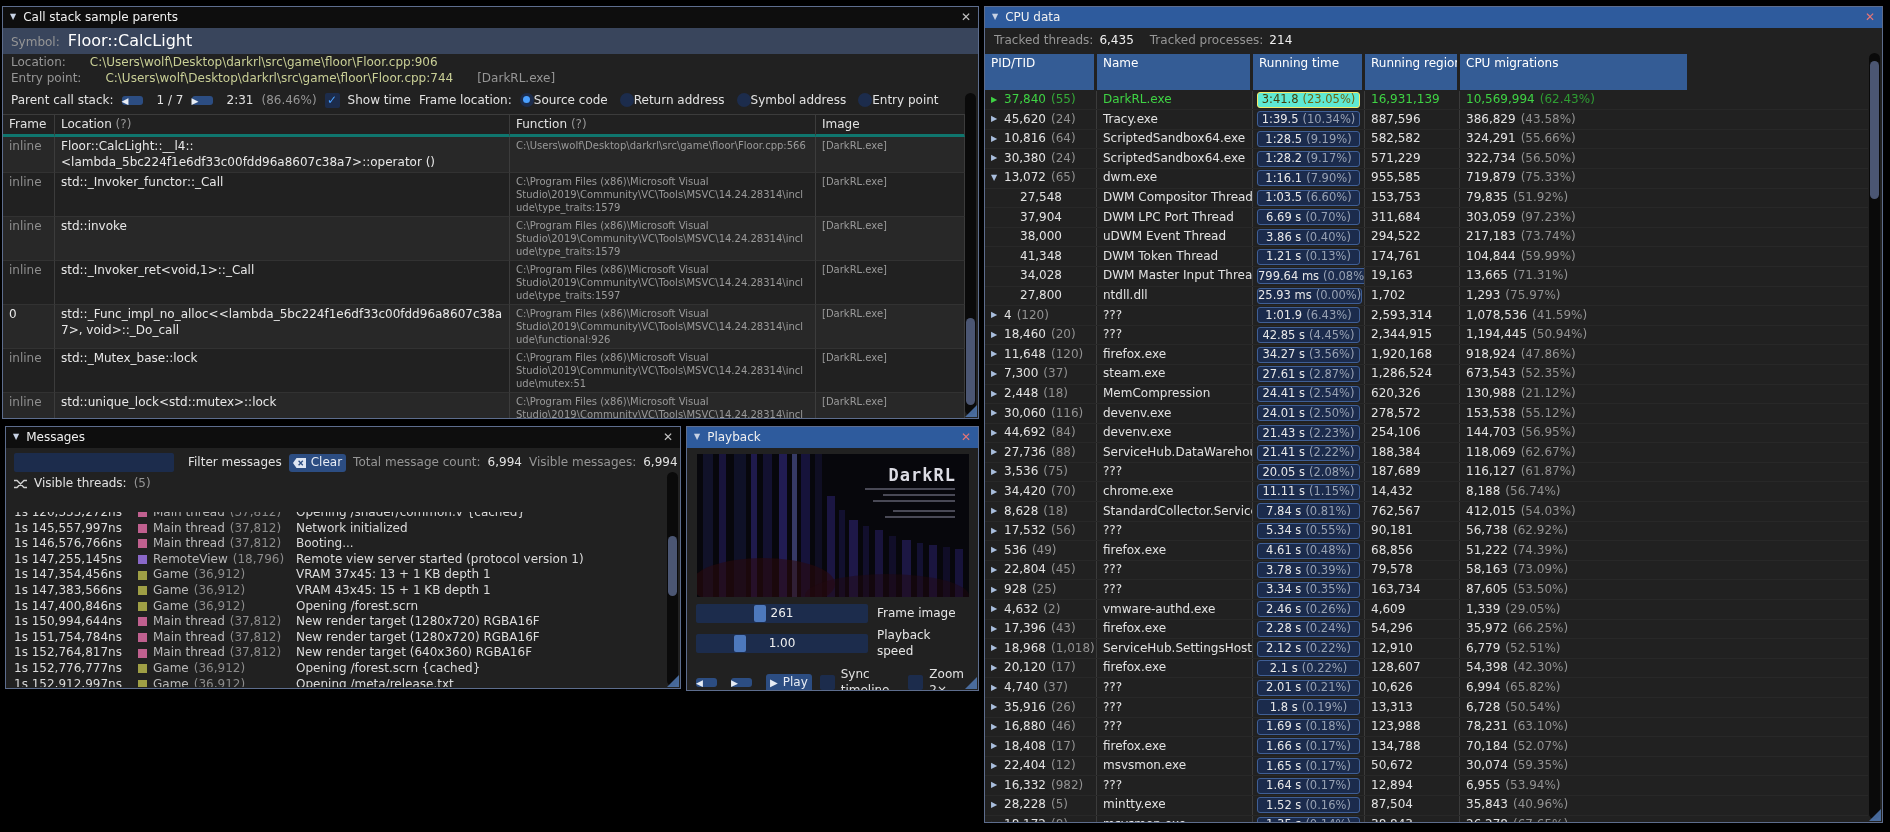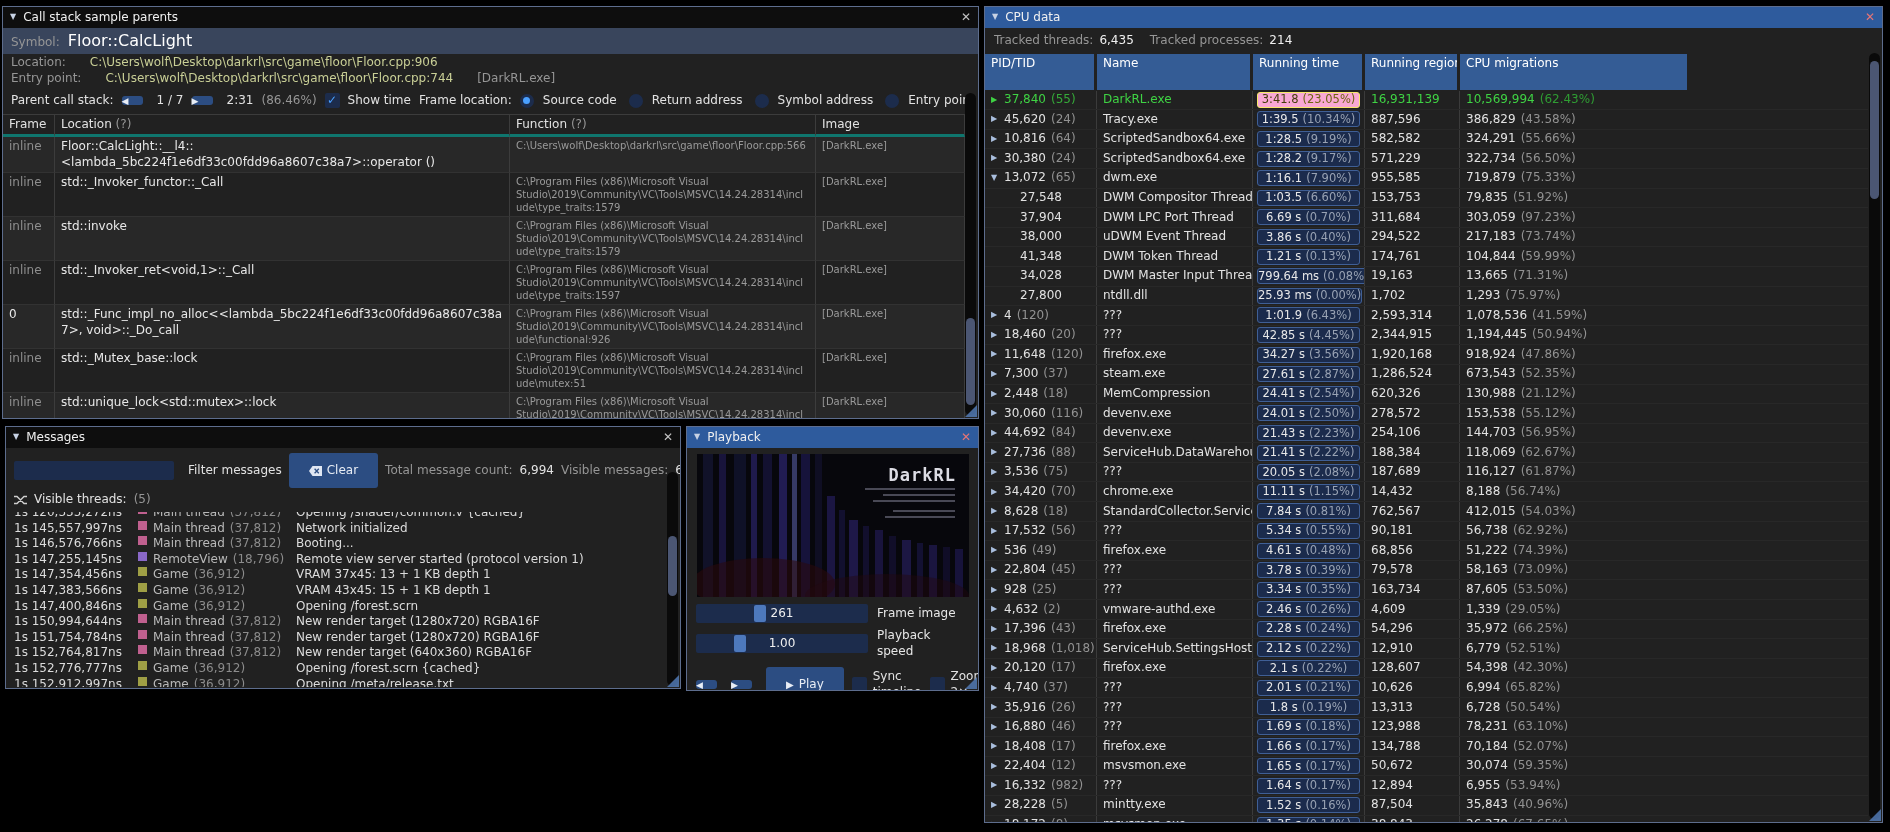--- a/index.html
+++ b/index.html
@@ -20,23 +20,23 @@
     border-left:12px solid transparent;border-bottom:12px solid #5179b3;opacity:.85}
   .sb{position:absolute;right:2px;width:11px;background:#0a0a0a;border-radius:6px}
   .sb .th{position:absolute;left:1px;right:1px;background:#4b5673;border-radius:5px}
 
   .chk{width:15px;height:15px;background:#1c2c4c;border-radius:2px;display:inline-flex;
     align-items:center;justify-content:center;flex:none;cursor:pointer}
   .chk.on::after{content:"✓";color:#4aa0ff;font-size:12px;font-weight:bold}
   .radio{width:14px;height:14px;border-radius:50%;background:#1c2c4c;display:inline-flex;
     align-items:center;justify-content:center;flex:none}
   .radio.on::after{content:"";width:7px;height:7px;border-radius:50%;background:#4aa0ff}
-  .radio-item{display:inline-flex;align-items:center;gap:9px}
+  .radio-item{display:inline-flex;align-items:flex-start;gap:0}
   .btn{display:inline-flex;align-items:center;justify-content:center;gap:5px;background:#2c4d82;
-    border-radius:3px;color:#e8edf5;height:35px;padding:0 20px;flex:none;cursor:pointer;white-space:nowrap}
+    border-radius:3px;color:#e8edf5;height:18px;padding:0 4px;flex:none;cursor:pointer;white-space:nowrap}
   .btn.sq{width:21px;padding:0;font-size:9px}
 
   
   #w-cs .sym-row{background:#39455c;padding:3px 8px 2px;display:flex;gap:8px;align-items:baseline}
   #w-cs .sym-name{font-size:16px;color:#fff}
   #w-cs .meta{padding:1px 8px 0;display:flex;gap:24px;white-space:nowrap;overflow:hidden}
   .path{color:#c9cf96}
   #w-cs .ctl{display:flex;align-items:center;gap:8px;padding:6px 8px 5px;white-space:nowrap}
   .radios{display:inline-flex;gap:12px}
   .cs-table{margin-right:13px;border-top:1px solid #3c3c3c}
@@ -53,21 +53,21 @@
   
   #w-msg .ctl1{display:flex;align-items:center;gap:7px;padding:5px 8px 4px;white-space:nowrap;overflow:hidden}
   #w-msg input{width:168px;height:19px;background:#1c2c4c;border:none;border-radius:2px;
     color:#e2e2e2;padding:0 5px;font:inherit;outline:none}
   #w-msg .ctl2{display:flex;align-items:center;gap:7px;padding:0 8px 3px}
   .endchk{margin-left:auto;display:inline-flex;align-items:center;gap:6px;overflow:hidden}
   .msg-list{position:absolute;top:64px;left:8px;right:15px;bottom:1px;overflow:hidden}
   .msg-row{display:grid;grid-template-columns:118px 152px 1fr;height:15.6px;align-items:center;column-gap:6px}
   .msg-list .msg-row:first-child{margin-top:-7px}
   .mtime{color:#dcdcdc;white-space:nowrap}
-  .mthr{display:flex;overflow:hidden;white-space:nowrap}
+  .mthr{display:flex;align-items:center;overflow:hidden;white-space:nowrap}
   .sq{width:9px;height:9px;display:inline-block;margin-right:6px;flex:none}
   .thr{color:#b9b9b9}
   .tid{color:#8c8c8c;margin-left:5px}
   .msg-t{color:#dcdcdc;white-space:nowrap;overflow:hidden}
 
   
   #w-pb .wbody{padding:6px 9px}
   .pb-img{width:272px;height:143px;display:block;margin:0 auto 7px}
   .srow{display:flex;align-items:center;gap:9px;margin-bottom:5px}
   .slider{position:relative;height:19px;background:#1c2c4c;border-radius:2px;flex:1;cursor:pointer}
@@ -95,21 +95,21 @@
   .c.time{padding:1px 4px}
   .pill{flex:1;height:16px;border:1px solid #3f5f96;background:#1b2b4c;border-radius:3px;
     display:flex;align-items:center;justify-content:center;gap:4px;font-size:11.5px;color:#e8e8e8}
   .tp{color:#98a2b3}
   .mp{color:#929292;margin-left:5px}
   .cpu-row.child .pid-n{margin-left:16px}
   .cpu-row.green{color:#3fd344}
   .cpu-row.green .arrow{color:#3fd344}
   .cpu-row.green .cnt{color:#35aa39}
   .cpu-row.green .mp{color:#2f9c33}
-  .pill.hl{background:#f9a8d4;border-color:#f6e868;color:#443d07}
+  .pill.hl{background:#5eead4;border-color:#f6e868;color:#443d07}
   .pill.hl .tp{color:#6f6510}
 </style>
 </head>
 <body>
 
 <div class="desktop">
 
   <section class="window" id="w-cs" style="left:2px;top:6px;width:977px;height:413px">
     <header class="tbar">
       <span class="tri">▼</span>

